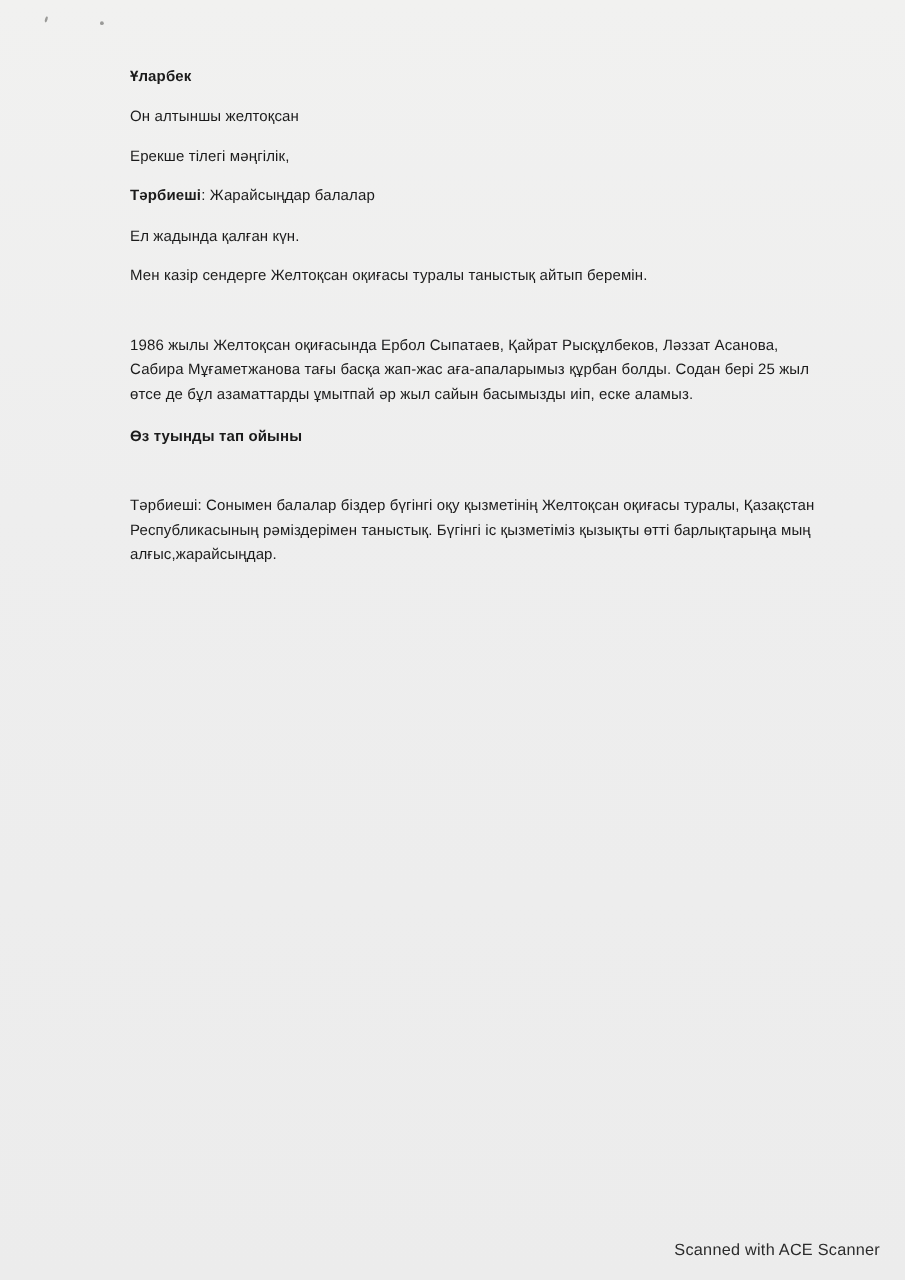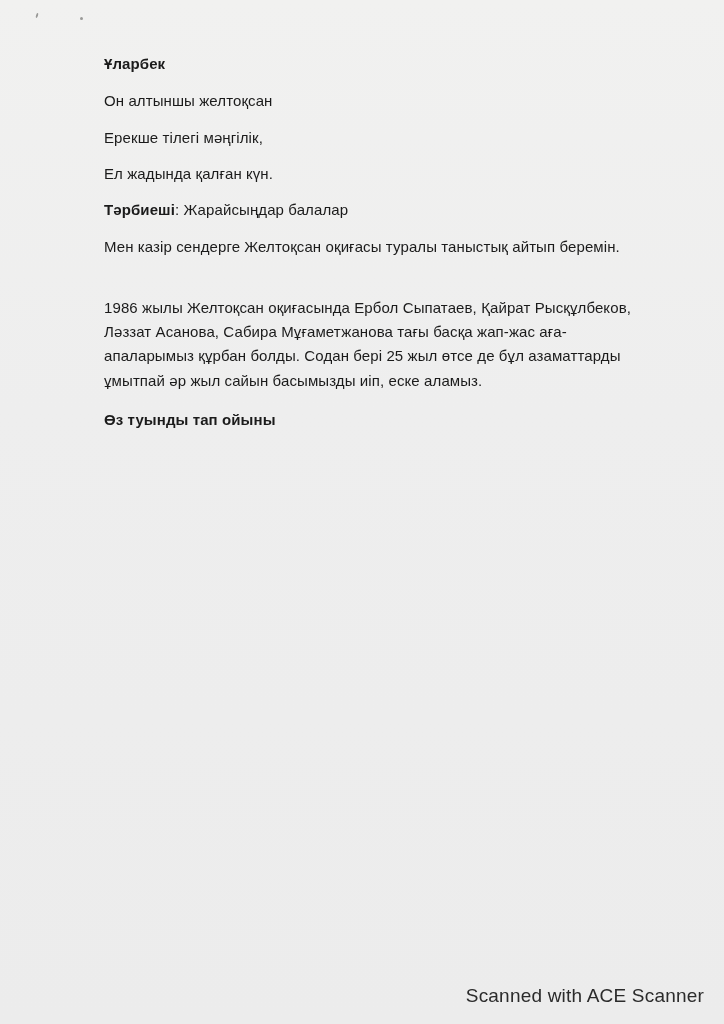--- a/index.html
+++ b/index.html
@@ -29,69 +29,70 @@
   .speck-a { left: 36px; top: 13px; width: 2px; height: 5px; transform: rotate(18deg); }
   .speck-b { left: 80px; top: 17px; width: 3px; height: 3px; }
 
   .doc-body {
     position: absolute;
     left: 104px;
     top: 52px;
     width: 548px;
   }
   .para {
-    font-size: 15px;
+    font-size: 12px;
     line-height: 1.62;
     color: #1b1b1b;
     margin: 0 0 13px 0;
     text-align: left;
     letter-spacing: 0.1px;
   }
   .para.tight {
     margin-bottom: 12px;
   }
   .para.multi {
     margin-bottom: 15px;
     margin-top: 36px;
   }
   .bold {
     font-weight: bold;
   }
   .footer {
     position: absolute;
     right: 20px;
     bottom: 17px;
-    font-size: 19px;
+    font-size: 13px;
     color: #2b2b2b;
     letter-spacing: 0.2px;
   }
 </style>
 </head>
 <body>
 
 <div class="page">
 
   <div class="speck speck-a"></div>
   <div class="speck speck-b"></div>
 
   <div class="doc-body">
 
     <p class="para bold">Ұларбек</p>
 
     <p class="para tight">Он алтыншы желтоқсан</p>
     <p class="para tight">Ерекше тілегі мәңгілік,</p>
+    <p class="para"><span class="bold">Тәрбиеші</span><span>: Жарайсыңдар балалар</span></p>
+
     <p class="para tight">Ел жадында қалған күн.</p>
-
-    <p class="para"><span class="bold">Тәрбиеші</span><span>: Жарайсыңдар балалар</span></p>
 
     <p class="para">Мен казір сендерге Желтоқсан оқиғасы туралы таныстық айтып беремін.</p>
 
     <p class="para multi">1986 жылы Желтоқсан оқиғасында  Ербол Сыпатаев, Қайрат Рысқұлбеков, Ләззат Асанова, Сабира Мұғаметжанова тағы басқа жап-жас аға-апаларымыз құрбан болды.  Содан бері 25 жыл өтсе де бұл азаматтарды ұмытпай әр жыл сайын басымызды иіп, еске аламыз.</p>
 
 
     <p class="para bold">Өз туынды тап ойыны</p>
 
+    <p class="para multi">Тәрбиеші: Сонымен балалар біздер бүгінгі оқу қызметінің Желтоқсан оқиғасы туралы, Қазақстан Республикасының рәміздерімен таныстық. Бүгінгі іс қызметіміз қызықты өтті барлықтарыңа мың алғыс,жарайсыңдар.</p>
 
   </div>
 
   <div class="footer">Scanned with ACE Scanner</div>
 
 </div>
 
 </body></html>

